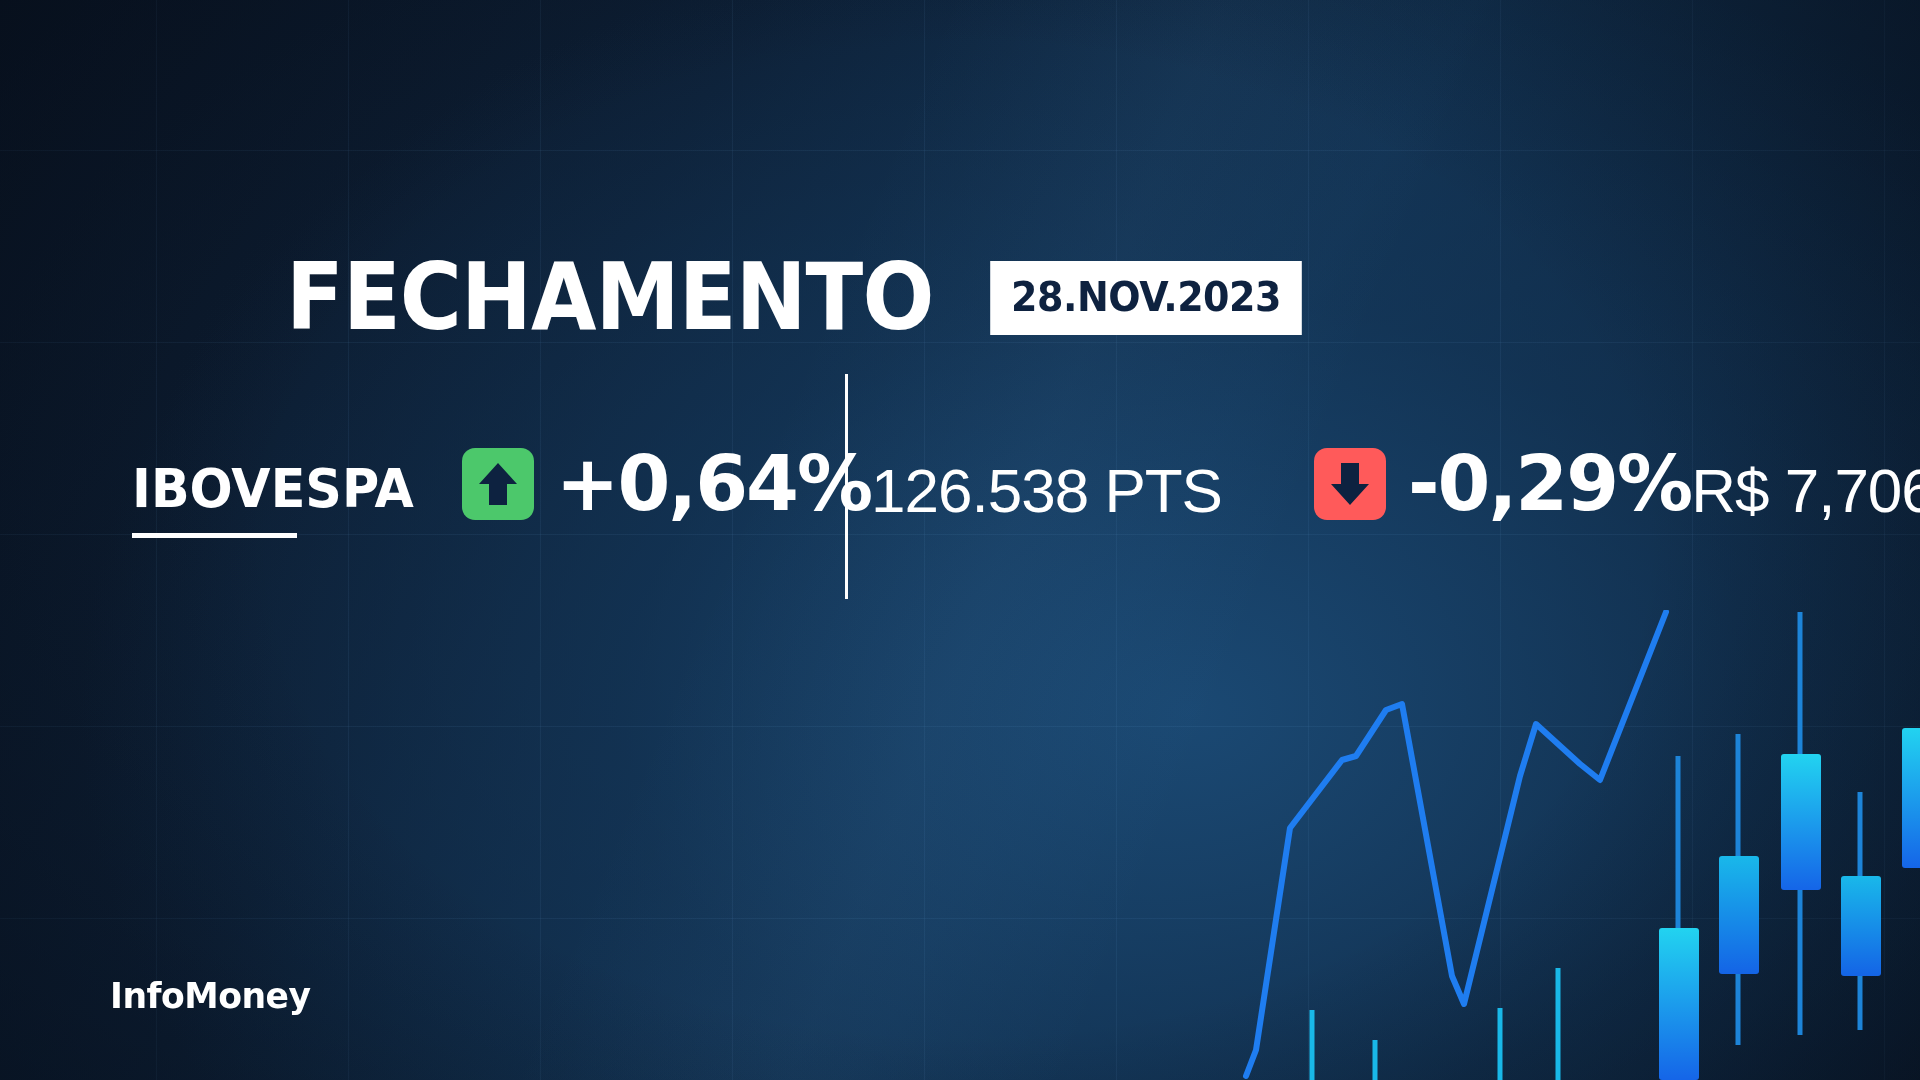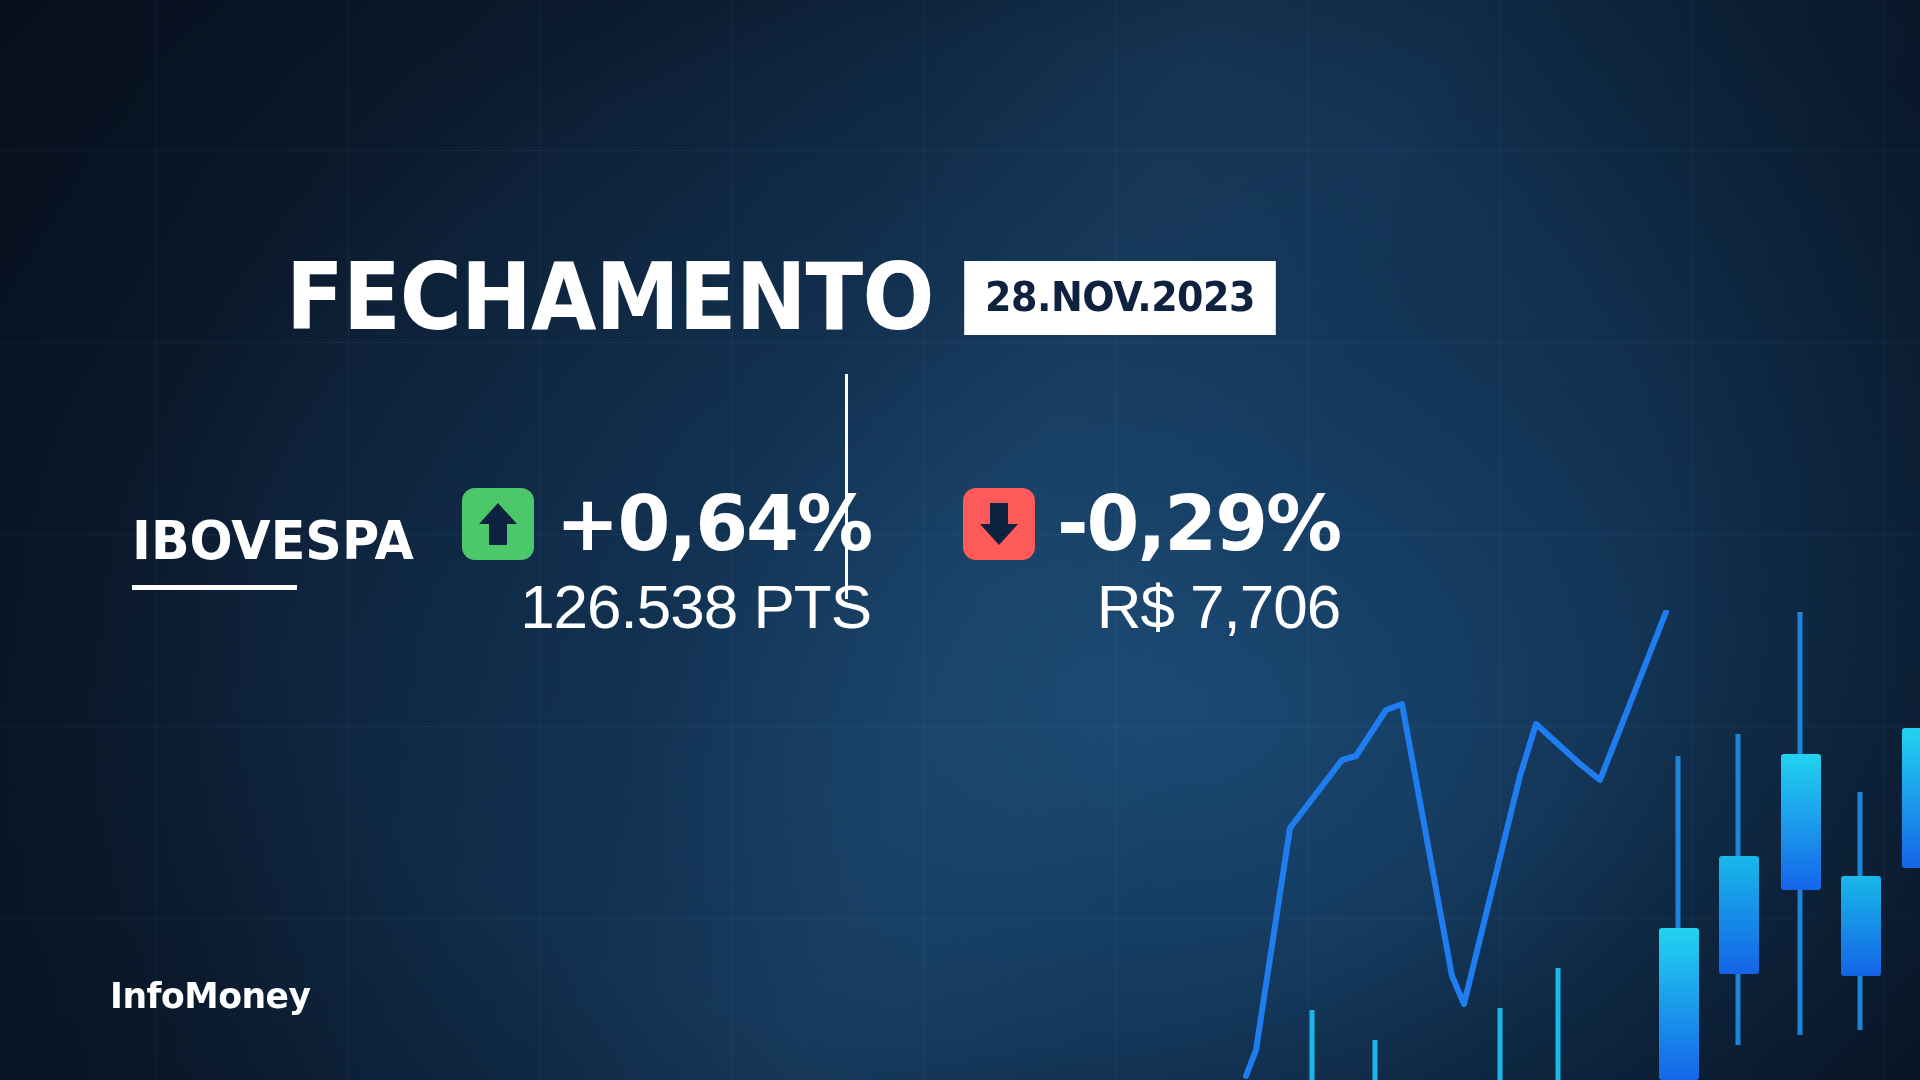--- a/index.html
+++ b/index.html
@@ -41,21 +41,21 @@
     position:absolute;
     right:0; bottom:0;
     width:760px; height:470px;
     pointer-events:none;
   }
 
   
   #headline {
     position:absolute;
     left:286px; top:253px;
-    display:flex; align-items:center; 
+    display:flex; align-items:center; gap:26px;
   }
   #headline-title {
     font-family:"DejaVu Sans", sans-serif;
     font-weight:700;
     font-size:92px;
     line-height:0.98;
     letter-spacing:-1px;
     color:#ffffff;
     transform:scaleX(0.92);
     transform-origin:left center;
@@ -72,21 +72,21 @@
     white-space:nowrap;
     transform:scaleX(0.95);
     margin-left:-34px;
   }
 
   
   #quotes {
     position:absolute;
     left:0; top:430px;
     width:1920px; height:260px;
-    display:flex; align-items:center;
+    display:flex; align-items:flex-start;
   }
   .quote {
     display:flex;
     align-items:flex-start;
     position:relative;
   }
   #quote-ibovespa { margin-left:132px; }
   #quote-dolar { margin-left:62px; }
 
   .quote-label-wrap {
@@ -107,21 +107,21 @@
   .quote-underline {
     height:5px;
     background:#ffffff;
     margin-top:17px;
     width:165px;
   }
   #label-underline-dolar { width:122px; }
 
   .quote-values {
     display:flex;
-    flex-direction:column;
+    flex-direction:row;
     align-items:flex-end;
     margin-left:30px;
     padding-top:4px;
   }
   .quote-top-row {
     display:flex;
     align-items:center;
     gap:22px;
   }
   .arrow-badge {
@@ -141,21 +141,21 @@
     white-space:nowrap;
   }
   .quote-sub {
     font-family:"Liberation Sans", sans-serif;
     font-weight:400;
     font-size:62px;
     line-height:1;
     letter-spacing:-1px;
     color:#ffffff;
     white-space:nowrap;
-    margin-top:14px;
+    margin-top:26px;
   }
 
   #quotes-divider {
     position:absolute;
     left:845px; top:-56px;
     width:3px; height:225px;
     background:#ffffff;
   }
 
   

